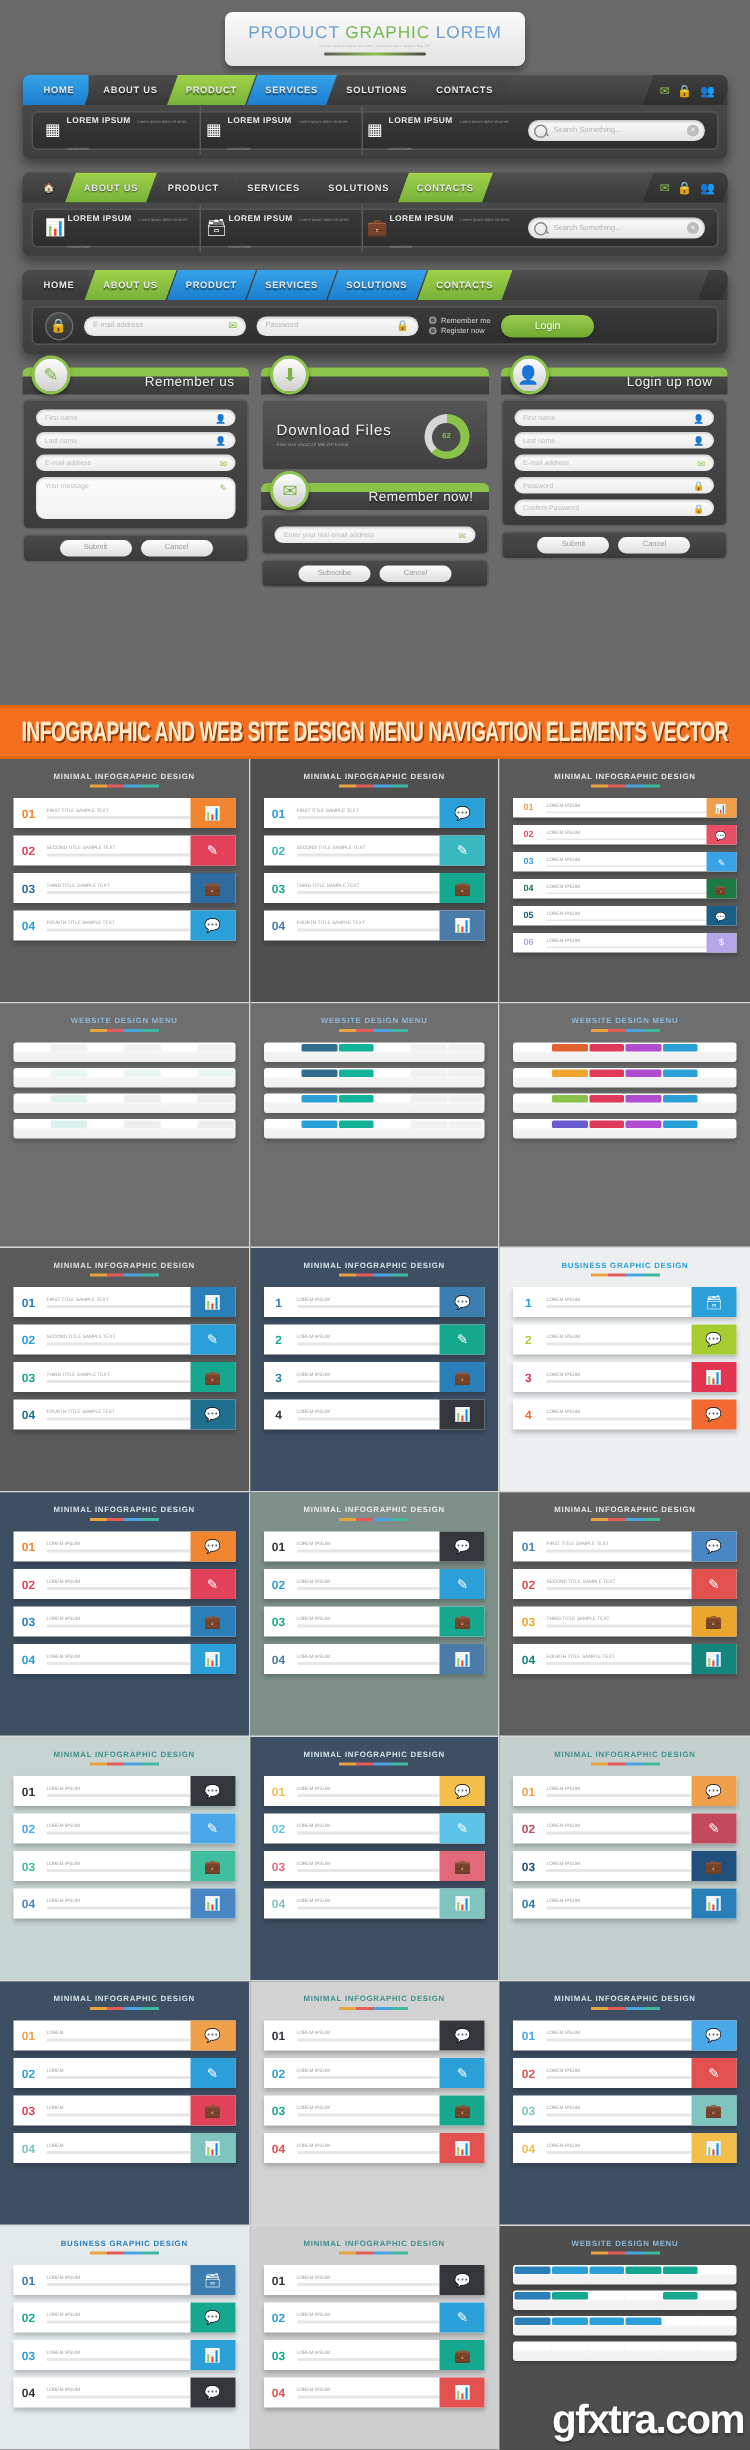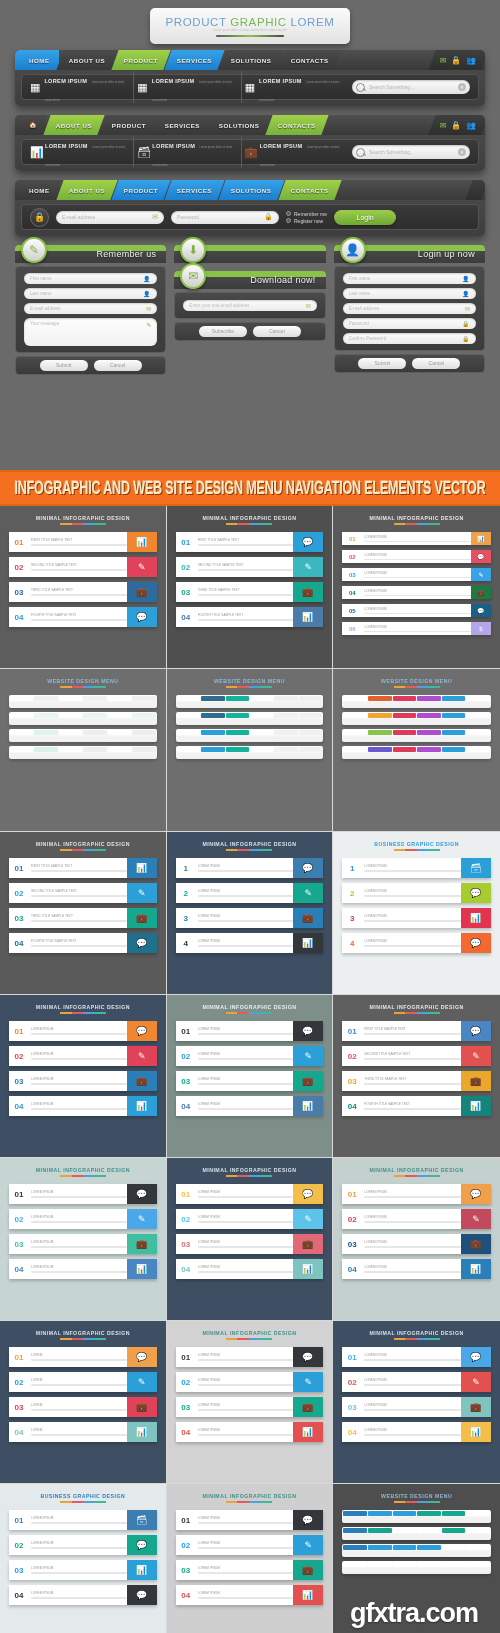--- a/index.html
+++ b/index.html
@@ -335,24 +335,33 @@
       <div class="card-foot">
         <div class="btn2">Submit</div>
         <div class="btn2">Cancel</div>
       </div>
     </div>
 
     <div class="card">
       <div class="card-head">
         <div class="badge">⬇</div>
       </div>
+      <div class="dlcard">
+        <div class="dltxt">
+          <div class="a">Download Files</div>
+          <div class="b">Files size about 20 MB ZIP format</div>
+        </div>
+        <div class="dial">
+          <span class="pc">62</span>
+        </div>
+      </div>
 
       <div class="card-head" style="margin-top:8px">
         <div class="badge">✉</div>
-        <div class="ht">Download now!</div>
+        <div class="ht">Remember now!</div>
       </div>
       <div class="card-body" style="padding:7px 8px">
         <div class="ff">
             <span class="ph">Enter your real email address</span>
             <span class="ic">✉</span>
           </div>
       </div>
       <div class="card-foot">
         <div class="btn2">Subscribe</div>
         <div class="btn2">Cancel</div>
@@ -1152,13 +1161,13 @@
           <div class="mw-bot">
             <div></div>
             <div></div>
             <div></div>
           </div>
         </div>
       </div>
     </div>
   </div>
 
-<div class="wm" style="position: fixed; right: 22px; bottom: 4px; z-index: 50;">gfxtra.com</div>
+<div class="wm" style="position: fixed; right: 4px; bottom: 4px; z-index: 50;">gfxtra.com</div>
 
 </body></html>

